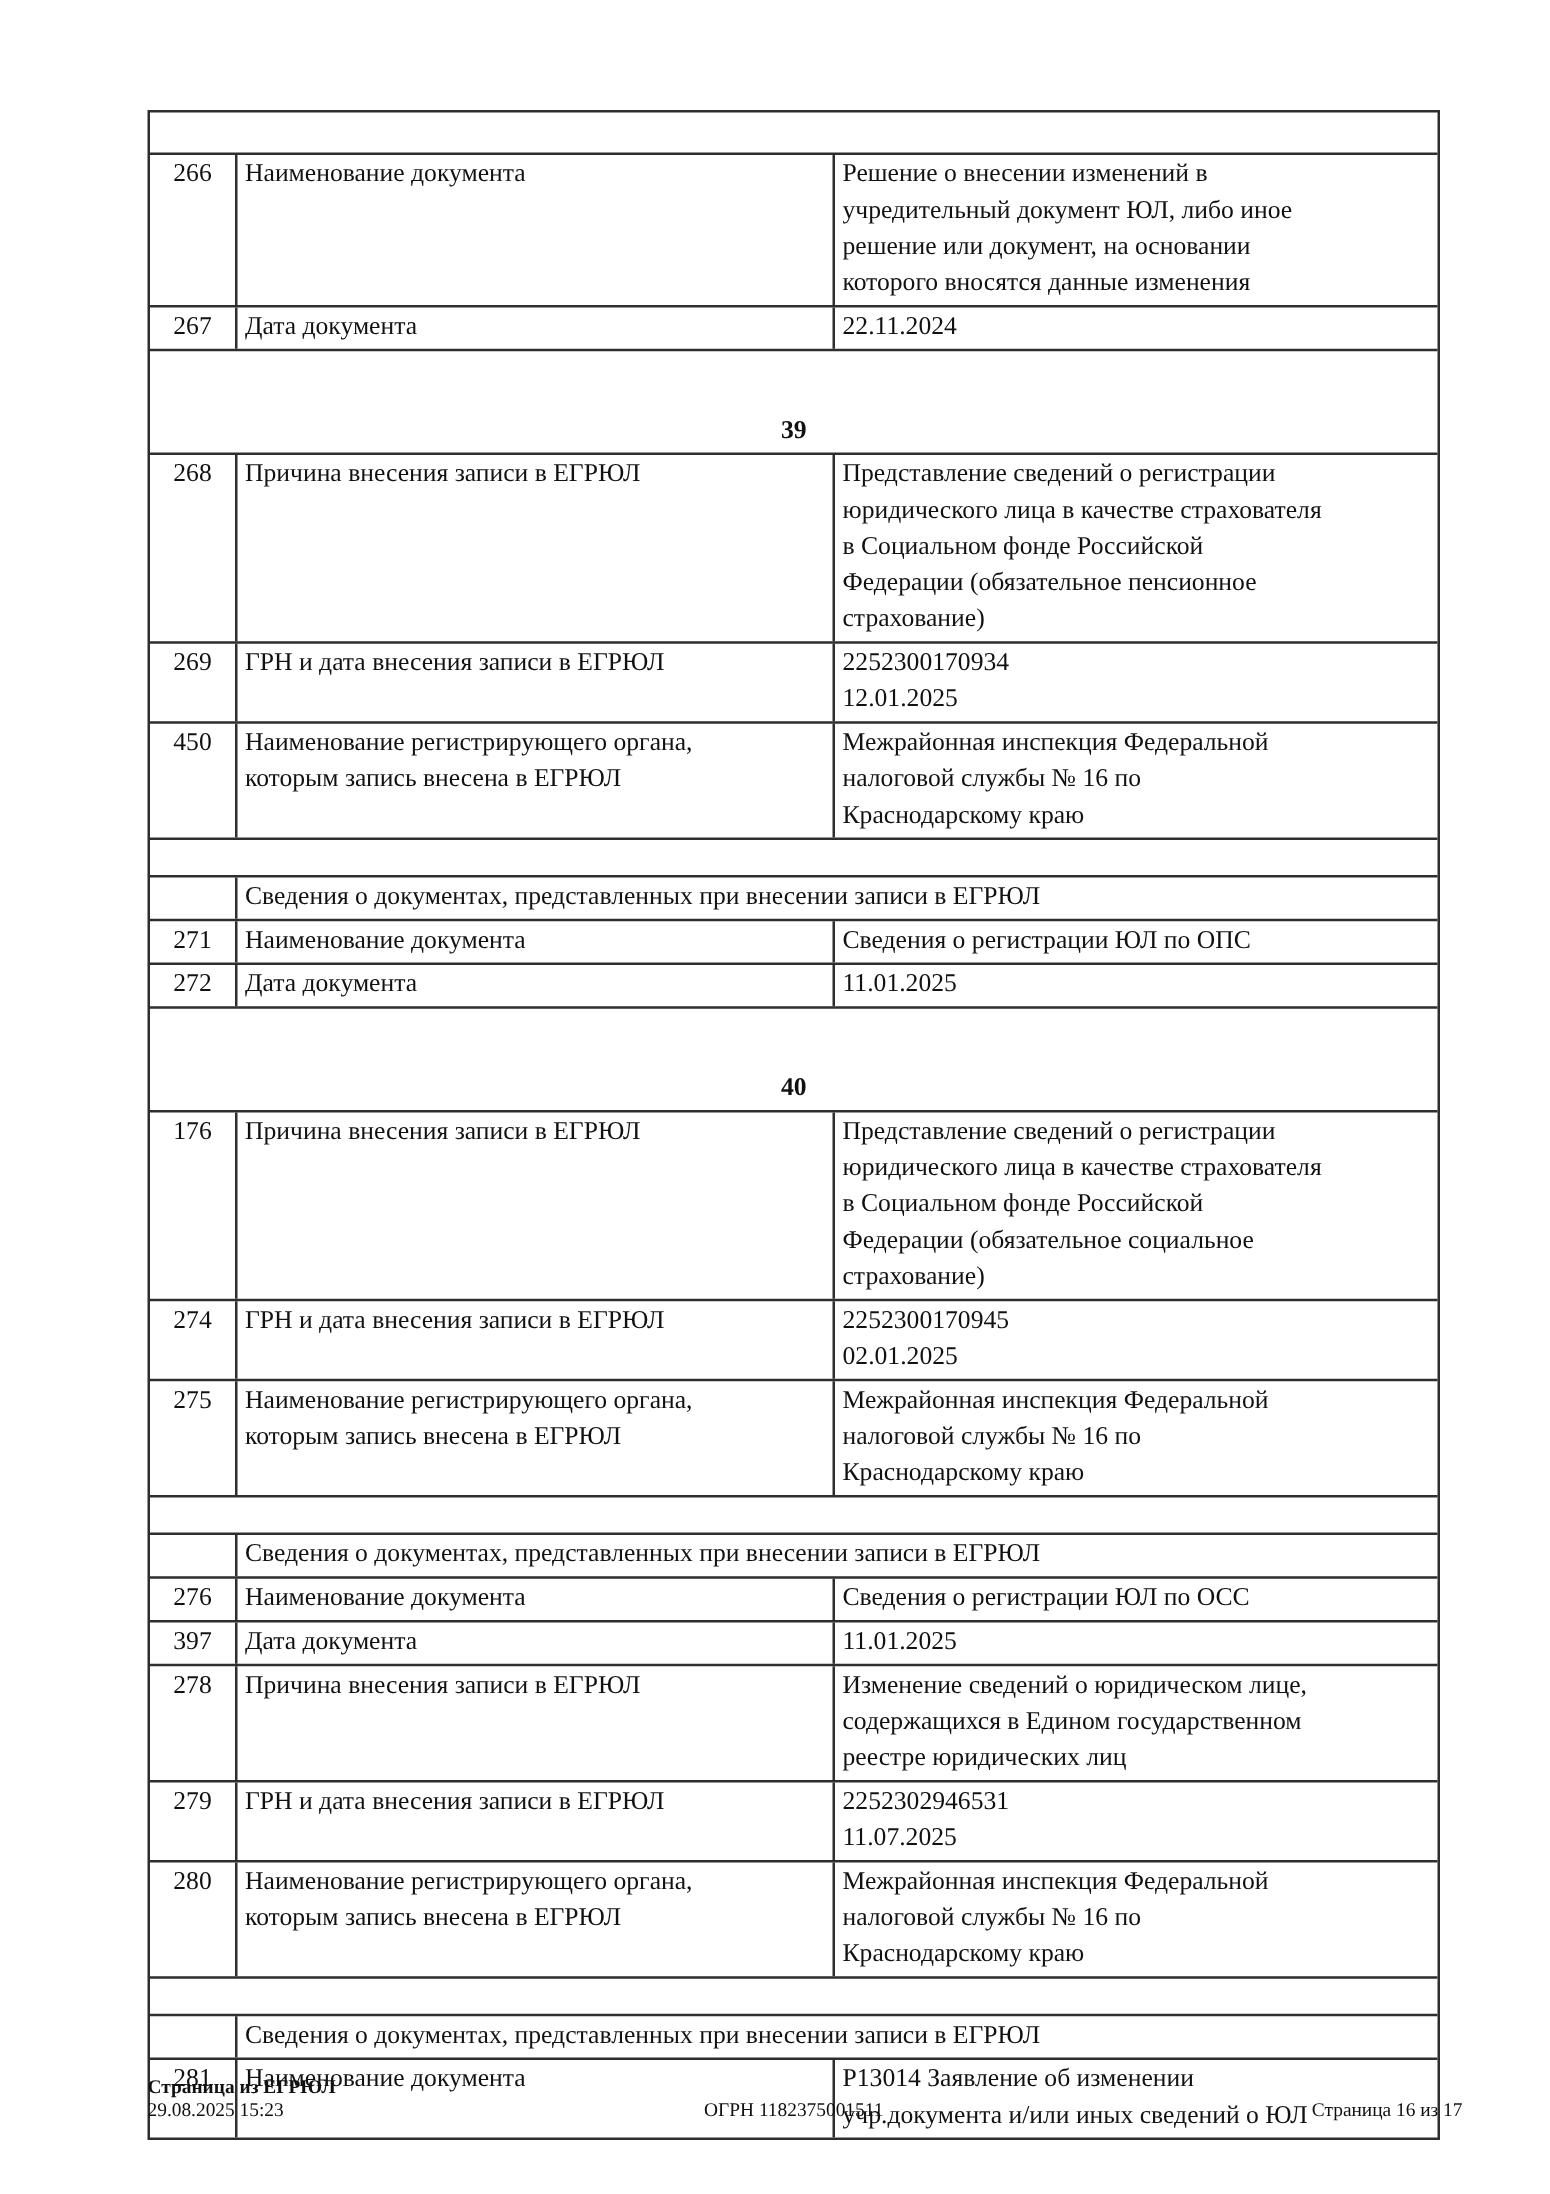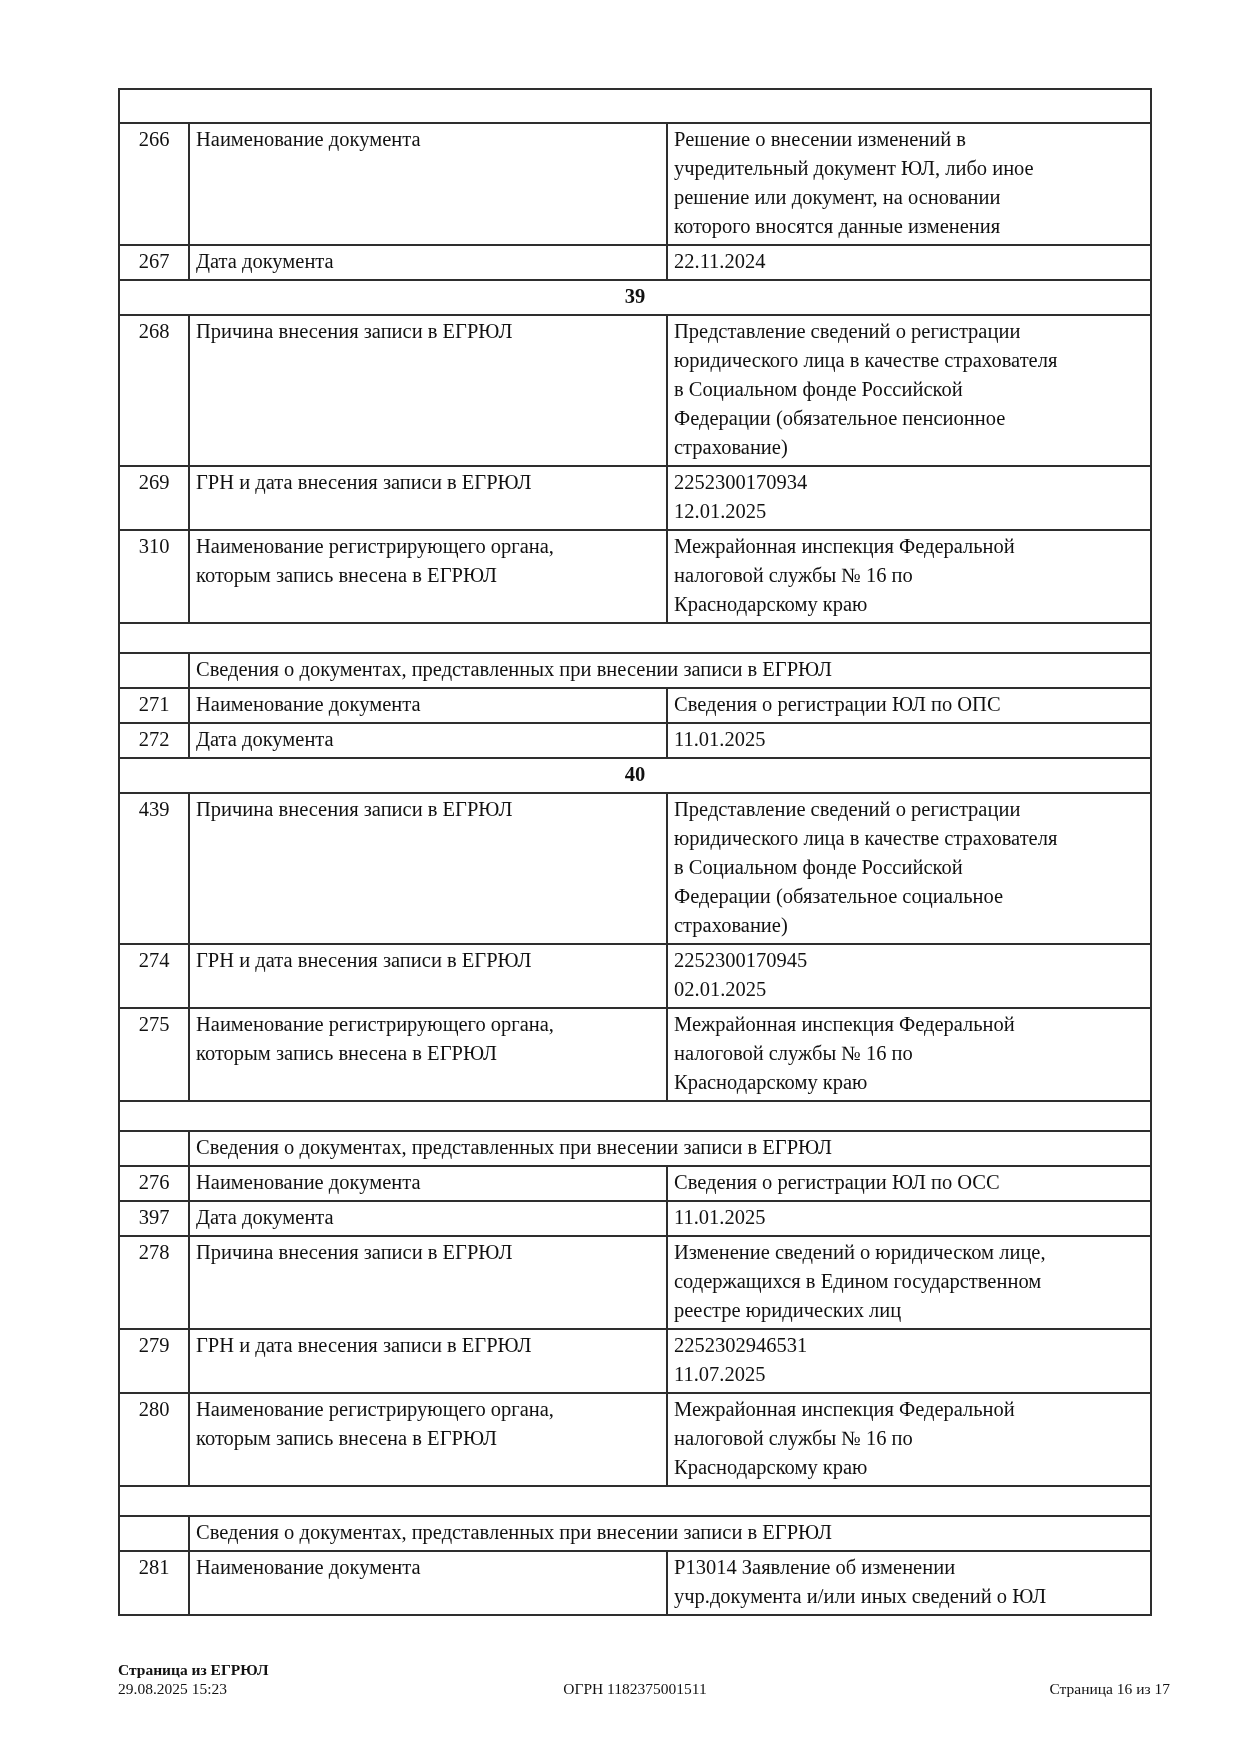--- a/index.html
+++ b/index.html
@@ -62,20 +62,21 @@
   }
   .row-section {
     min-height: 33px;
     justify-content: center;
   }
   .row-section .cell-section {
     font-weight: bold;
     text-align: center;
     flex: 1 1 auto;
     padding: 1px 6px 3px 6px;
+    margin-top: 48px;
   }
   .row-header .cell-headtext {
     flex: 1 1 auto;
     padding: 1px 6px 3px 6px;
     white-space: pre-line;
     border-radius: 13px;
   }
   #footer {
     position: absolute;
     left: 0;
@@ -139,21 +140,21 @@
 Федерации (обязательное пенсионное
 страхование)</div>
       </div>
       <div class="t-row">
         <div class="cell cell-num">269</div>
         <div class="cell cell-label">ГРН и дата внесения записи в ЕГРЮЛ</div>
         <div class="cell cell-value">2252300170934
 12.01.2025</div>
       </div>
       <div class="t-row">
-        <div class="cell cell-num">310</div>
+        <div class="cell cell-num">450</div>
         <div class="cell cell-label">Наименование регистрирующего органа,
 которым запись внесена в ЕГРЮЛ</div>
         <div class="cell cell-value">Межрайонная инспекция Федеральной
 налоговой службы № 16 по
 Краснодарскому краю</div>
       </div>
       <div class="t-row row-spacer"></div>
       <div class="t-row row-header">
         <div class="cell cell-num"></div>
         <div class="cell-headtext">Сведения о документах, представленных при внесении записи в ЕГРЮЛ</div>
@@ -165,21 +166,21 @@
       </div>
       <div class="t-row">
         <div class="cell cell-num">272</div>
         <div class="cell cell-label">Дата документа</div>
         <div class="cell cell-value">11.01.2025</div>
       </div>
       <div class="t-row row-section">
         <div class="cell-section">40</div>
       </div>
       <div class="t-row">
-        <div class="cell cell-num">439</div>
+        <div class="cell cell-num">176</div>
         <div class="cell cell-label">Причина внесения записи в ЕГРЮЛ</div>
         <div class="cell cell-value">Представление сведений о регистрации
 юридического лица в качестве страхователя
 в Социальном фонде Российской
 Федерации (обязательное социальное
 страхование)</div>
       </div>
       <div class="t-row">
         <div class="cell cell-num">274</div>
         <div class="cell cell-label">ГРН и дата внесения записи в ЕГРЮЛ</div>

